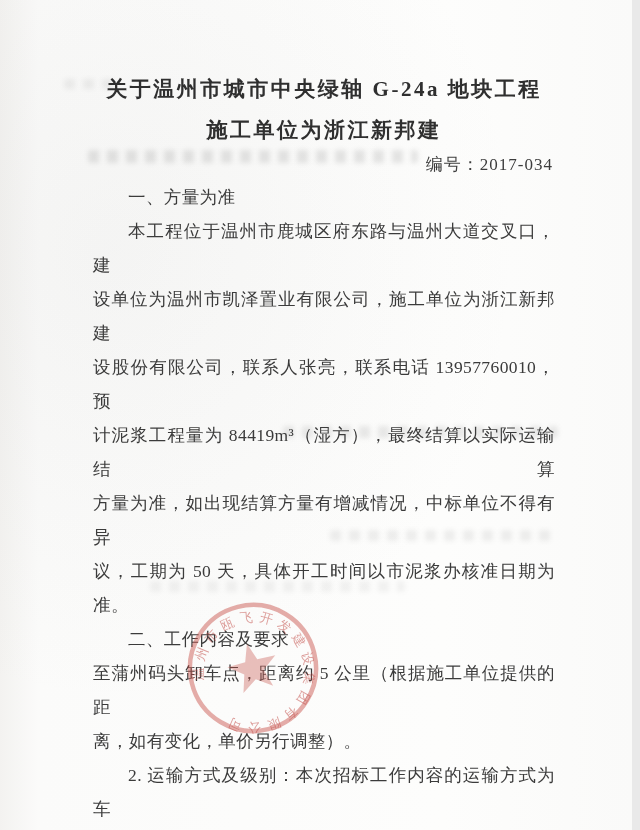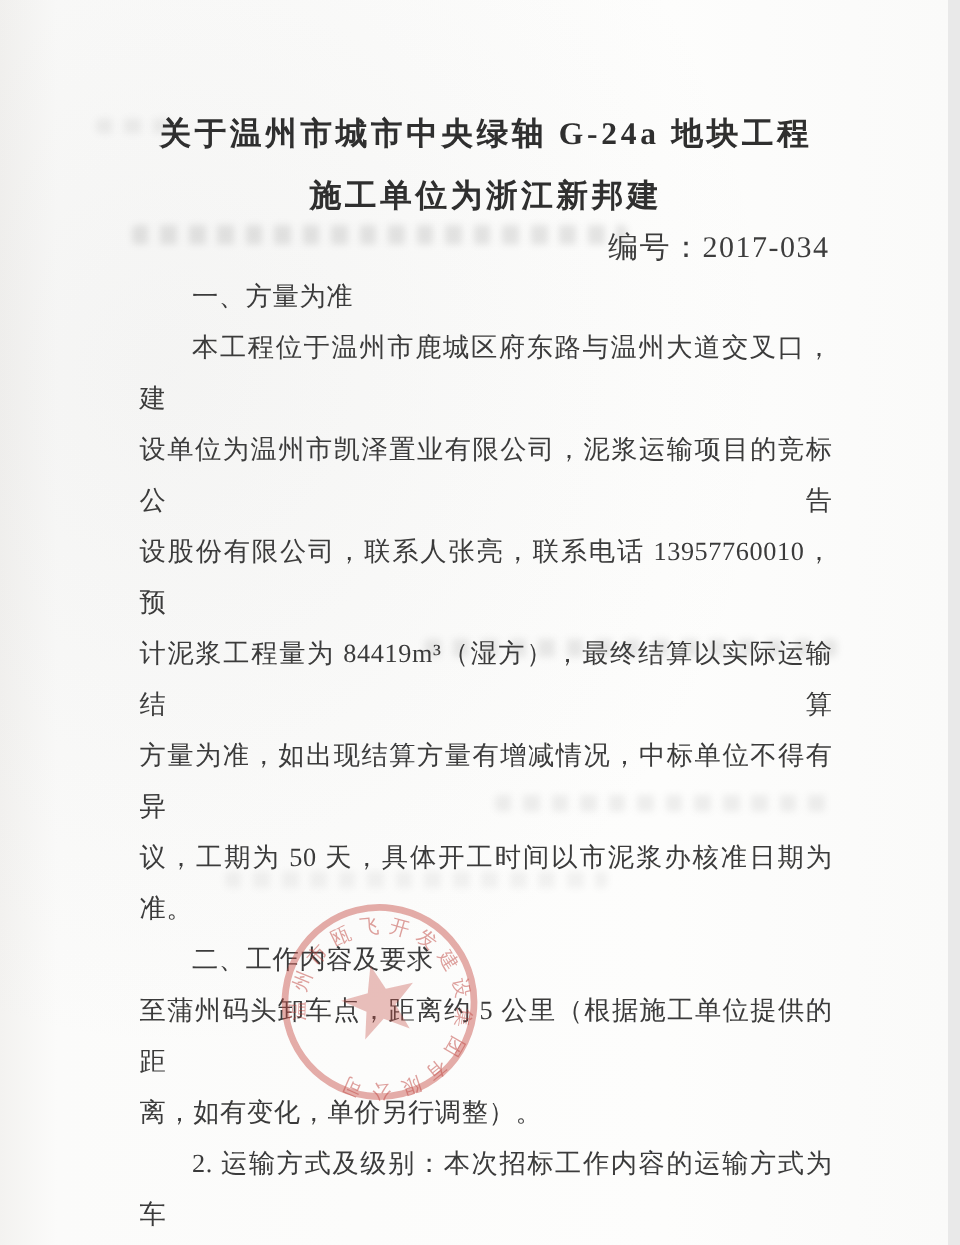--- a/index.html
+++ b/index.html
@@ -40,21 +40,21 @@
     font-size: 21px;
     font-weight: bold;
     color: #2f2f2f;
     text-align: center;
     line-height: 42px;
     letter-spacing: 2.5px;
     white-space: nowrap;
   }
   .title.t2 { line-height: 40px; }
   .docno {
-    font-size: 20px;
+    font-size: 17px;
     text-align: right;
     line-height: 30px;
     letter-spacing: 1px;
     padding-right: 2px;
     color: #3d3d3d;
   }
   .line {
     font-size: 17.5px;
     line-height: 34px;
     letter-spacing: 0.4px;
@@ -82,21 +82,21 @@
   <div class="smudge s4"></div>
   <div class="smudge s5"></div>
 
   <div class="content">
     <div class="title">关于温州市城市中央绿轴 G-24a 地块工程</div>
     <div class="title t2">施工单位为浙江新邦建</div>
     <div class="docno">编号：2017-034</div>
 
     <div class="line ind">一、方量为准</div>
     <div class="line ind jfull">本工程位于温州市鹿城区府东路与温州大道交叉口，建</div>
-    <div class="line jfull">设单位为温州市凯泽置业有限公司，泥浆运输项目的竞标公告</div>
+    <div class="line jfull">设单位为温州市凯泽置业有限公司，施工单位为浙江新邦建</div>
     <div class="line jfull">设股份有限公司，联系人张亮，联系电话 13957760010，预</div>
     <div class="line jfull">计泥浆工程量为 84419m³（湿方），最终结算以实际运输结算</div>
     <div class="line jfull">方量为准，如出现结算方量有增减情况，中标单位不得有异</div>
     <div class="line">议，工期为 50 天，具体开工时间以市泥浆办核准日期为准。</div>
     <div class="line ind">二、工作内容及要求</div>
     <div class="line jfull">至蒲州码头卸车点，距离约 5 公里（根据施工单位提供的距</div>
     <div class="line">离，如有变化，单价另行调整）。</div>
     <div class="line ind jfull">2. 运输方式及级别：本次招标工作内容的运输方式为车</div>
 
   </div>

